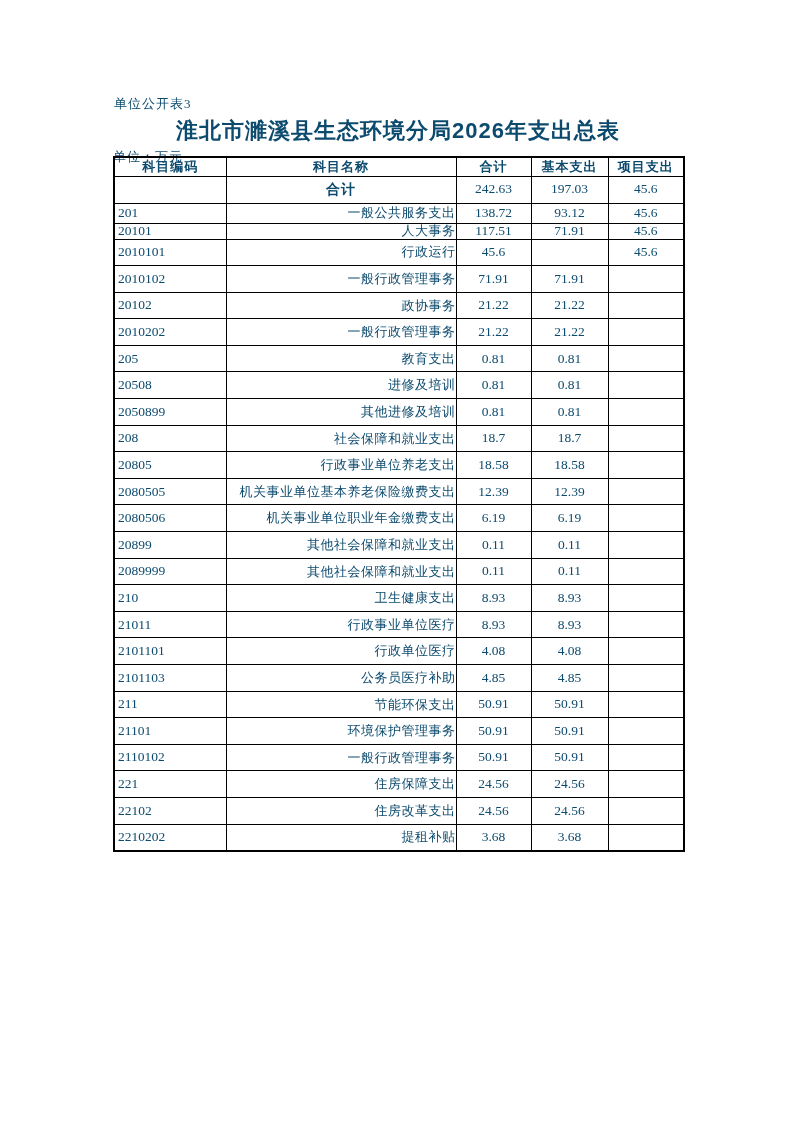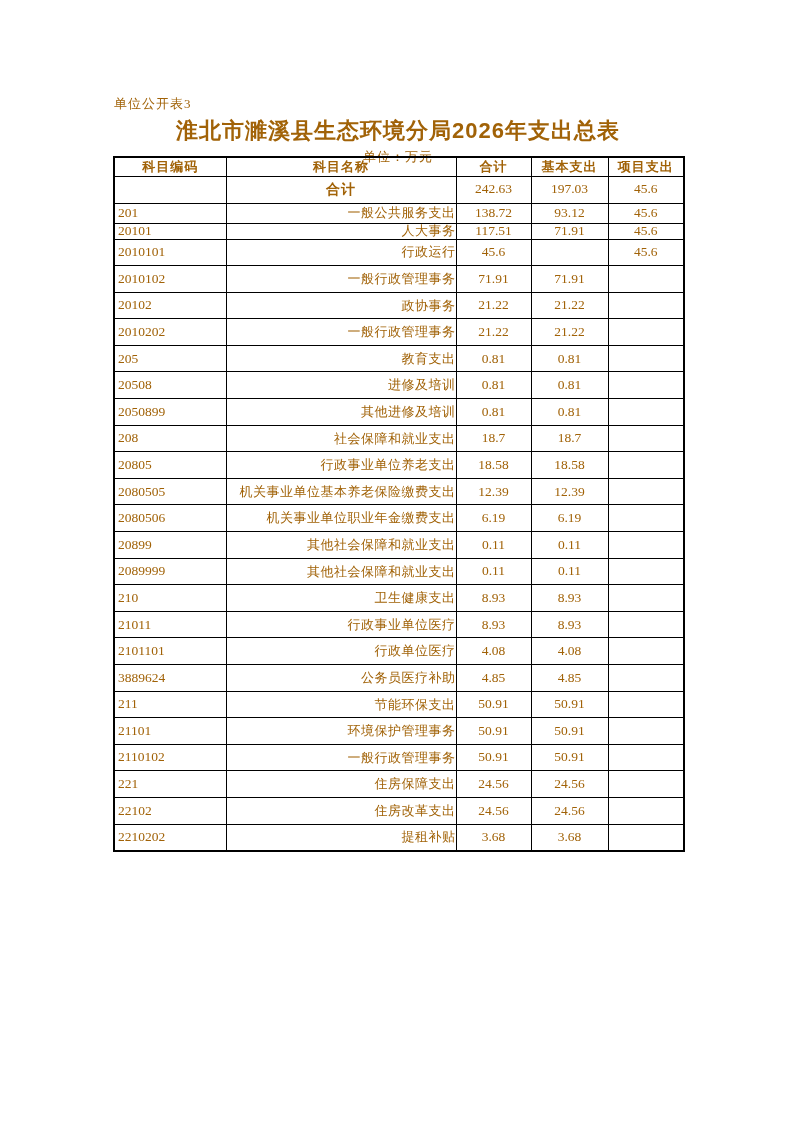--- a/index.html
+++ b/index.html
@@ -2,39 +2,39 @@
 <html><head>
 <meta charset="utf-8">
 <style>
   * { margin:0; padding:0; box-sizing:border-box; }
   html, body { background:#e8e8e8; }
   .page {
     position:relative;
     width:793px; height:1122px;
     margin:0 auto;
     background:#ffffff;
-    color:#a16207;
+    color:#0c4a6e;
     font-family:"Liberation Serif","DejaVu Serif",serif;
     overflow:hidden;
   }
   .doc-label {
     position:absolute; left:114px; top:95px;
     font-size:13px; letter-spacing:1px;
   }
   .doc-title {
     position:absolute; left:113px; top:116px; width:570px;
     text-align:center;
     font-family:"Liberation Sans","DejaVu Sans",sans-serif;
     font-weight:bold;
     font-size:22px; letter-spacing:1px;
     white-space:nowrap;
   }
   .unit-label {
     position:absolute; left:113px; top:148px; width:570px;
-    text-align:center;
+    text-align:left;
     font-size:13px; letter-spacing:1px;
   }
   table.budget {
     position:absolute; left:113px; top:156px;
     width:570px;
     border-collapse:collapse;
     table-layout:fixed;
     border:2px solid #000;
   }
   table.budget th, table.budget td {
@@ -230,21 +230,21 @@
           <td class="col-num"></td>
         </tr>
         <tr>
           <td class="col-code">2101101</td>
           <td class="col-name">行政单位医疗</td>
           <td class="col-num">4.08</td>
           <td class="col-num">4.08</td>
           <td class="col-num"></td>
         </tr>
         <tr>
-          <td class="col-code">3889624</td>
+          <td class="col-code">2101103</td>
           <td class="col-name">公务员医疗补助</td>
           <td class="col-num">4.85</td>
           <td class="col-num">4.85</td>
           <td class="col-num"></td>
         </tr>
         <tr>
           <td class="col-code">211</td>
           <td class="col-name">节能环保支出</td>
           <td class="col-num">50.91</td>
           <td class="col-num">50.91</td>

